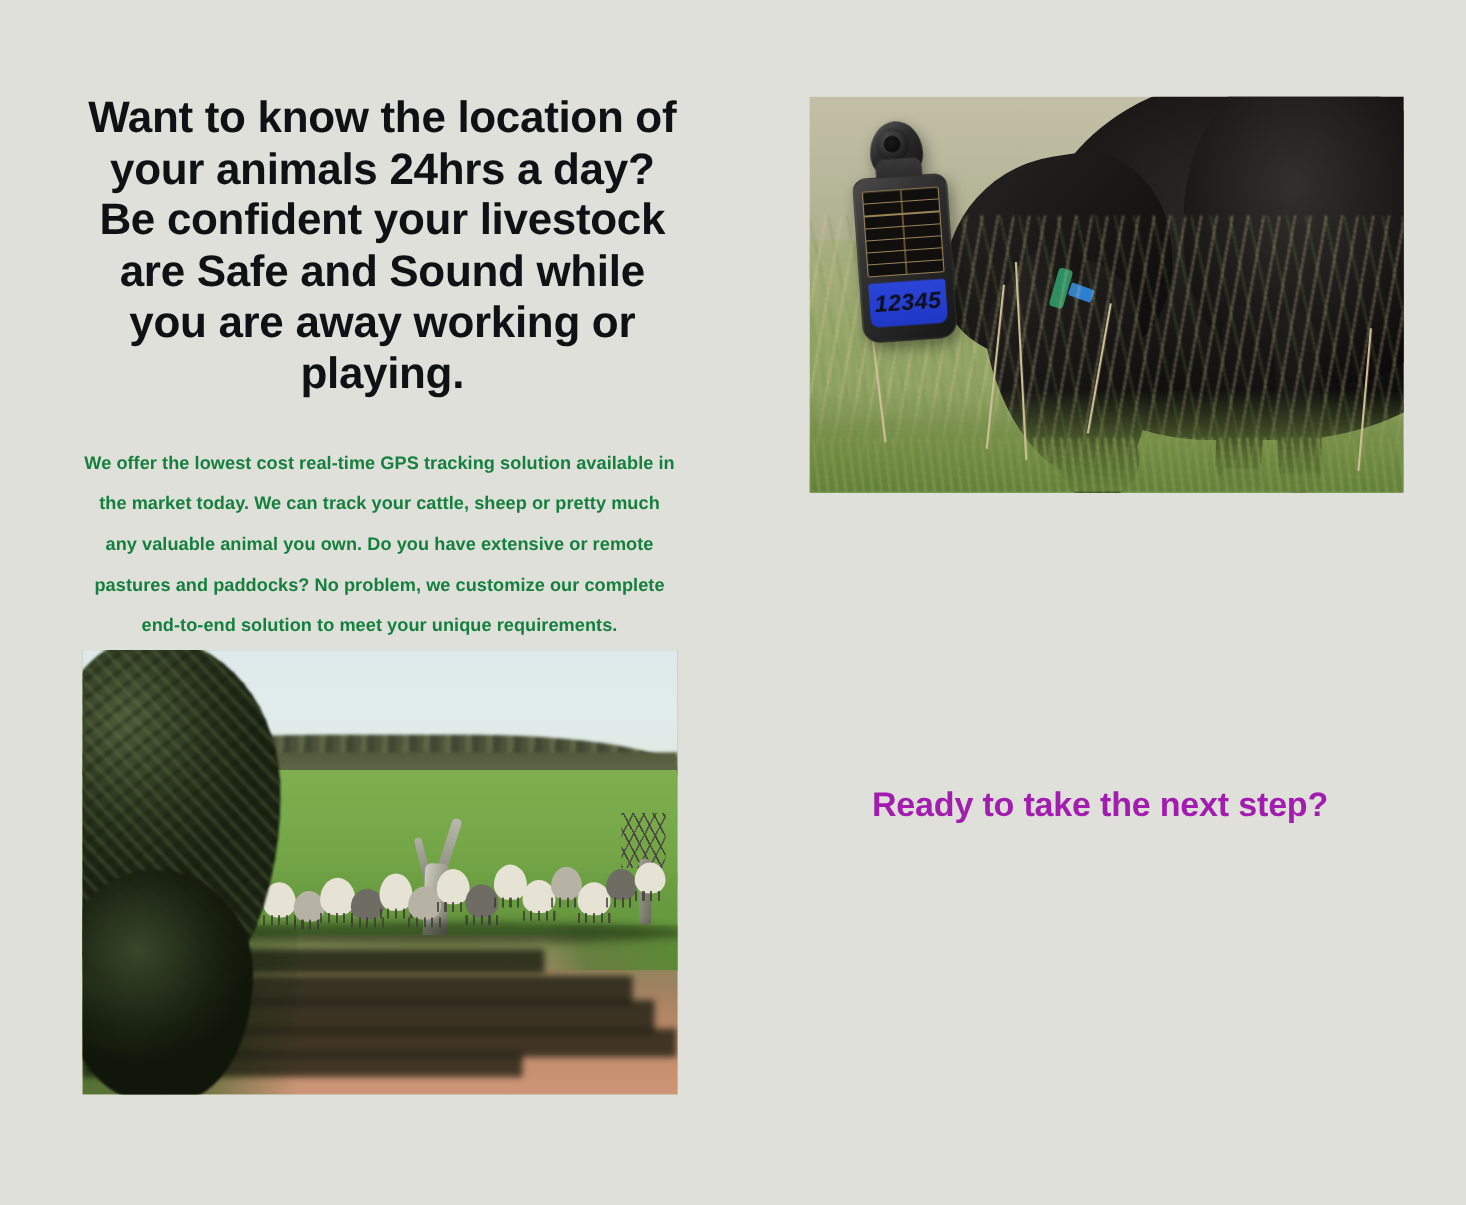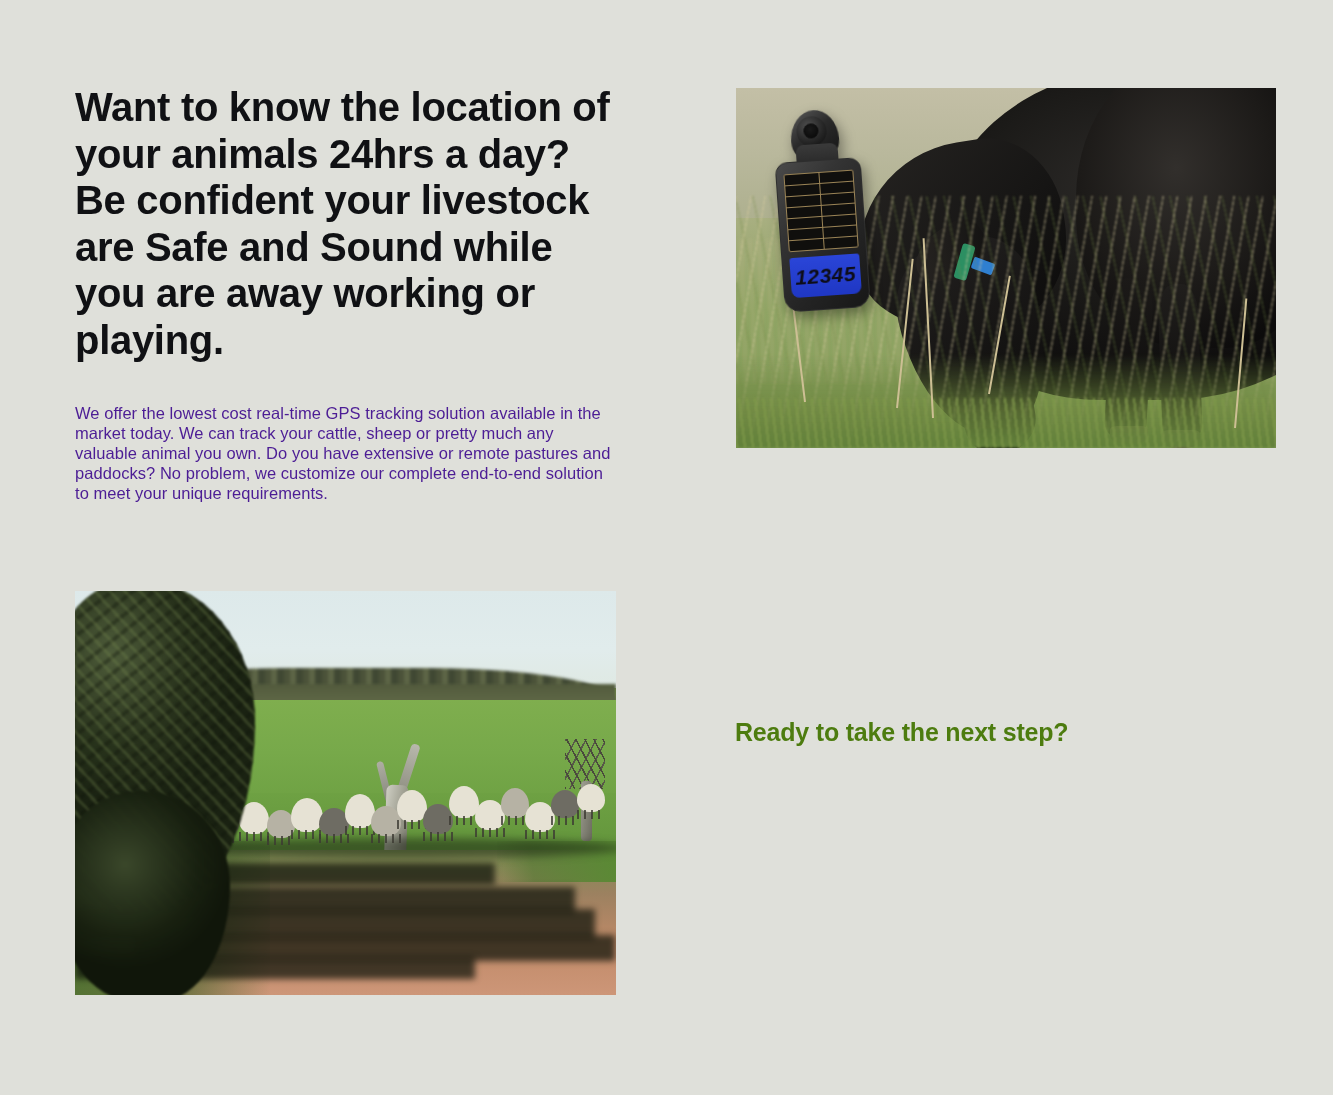--- a/index.html
+++ b/index.html
@@ -19,51 +19,51 @@
   }
 
   .page {
     position: relative;
     width: 1333px;
     height: 1095px;
   }
 
   
 
-  .copy-block { position: absolute; }
+  .copy-block { position: absolute; text-align: center; }
 
   .block-intro { left: 75px; top: 84px; width: 545px; }
 
   .headline {
     font-size: 40px;
     line-height: 46.5px;
     font-weight: 600;
     letter-spacing: -0.3px;
     color: #101114;
   }
   .headline .em { font-weight: 800; }
 
   .body-copy {
     font-size: 16.5px;
-    line-height: 20px;
-    font-weight: 400;
-    color: #4c1d95;
+    line-height: 37px;
+    font-weight: 700;
+    color: #15803d;
     letter-spacing: 0.05px;
   }
 
   .block-intro .body-copy { margin-top: 40px; width: 540px; }
 
   .block-cta { left: 735px; top: 712px; width: 530px; }
 
   .subhead {
-    font-size: 25px;
+    font-size: 31px;
     line-height: 40px;
     font-weight: 700;
     letter-spacing: -0.2px;
-    color: #4d7c0f;
+    color: #a21caf;
   }
   .block-cta .body-copy { margin-top: 33px; width: 528px; }
 
   
 
   .photo {
     position: absolute;
     overflow: hidden;
   }
 

